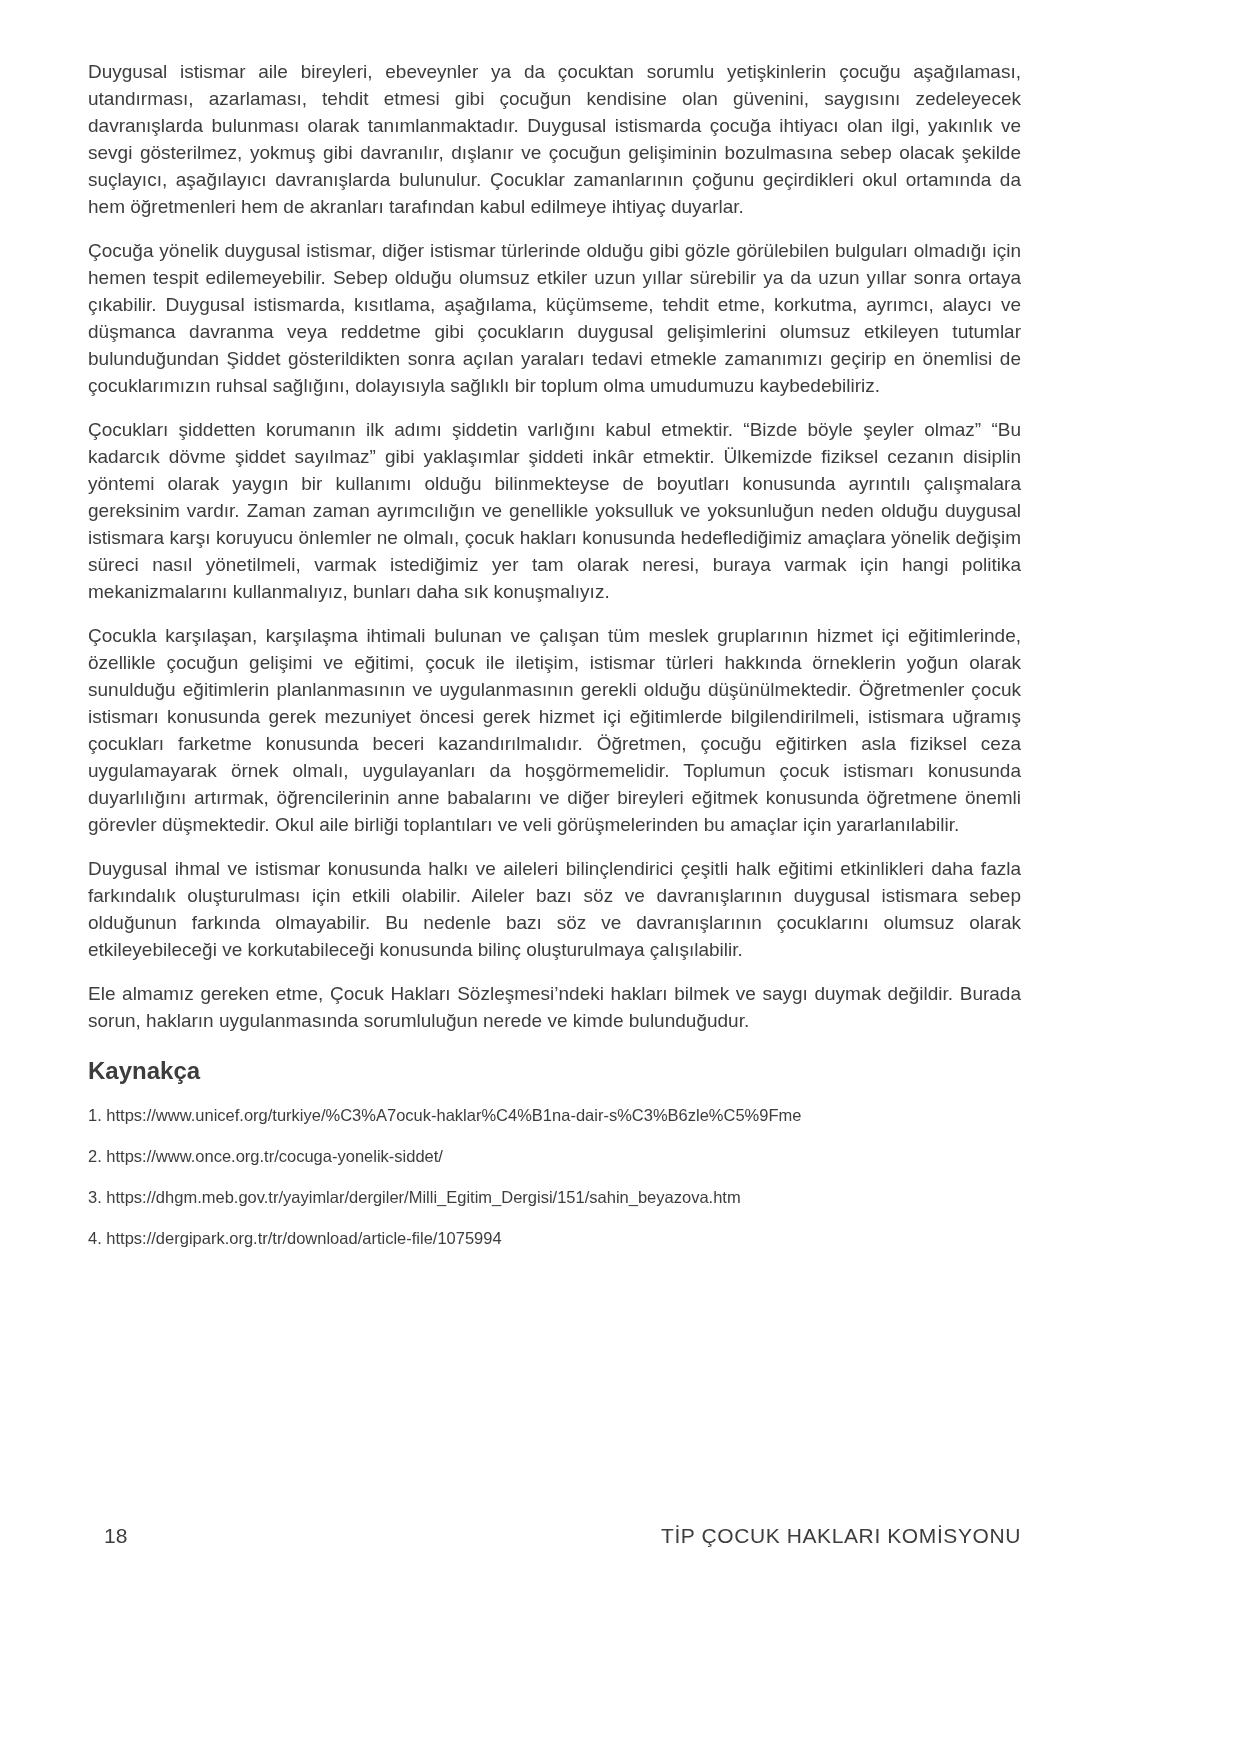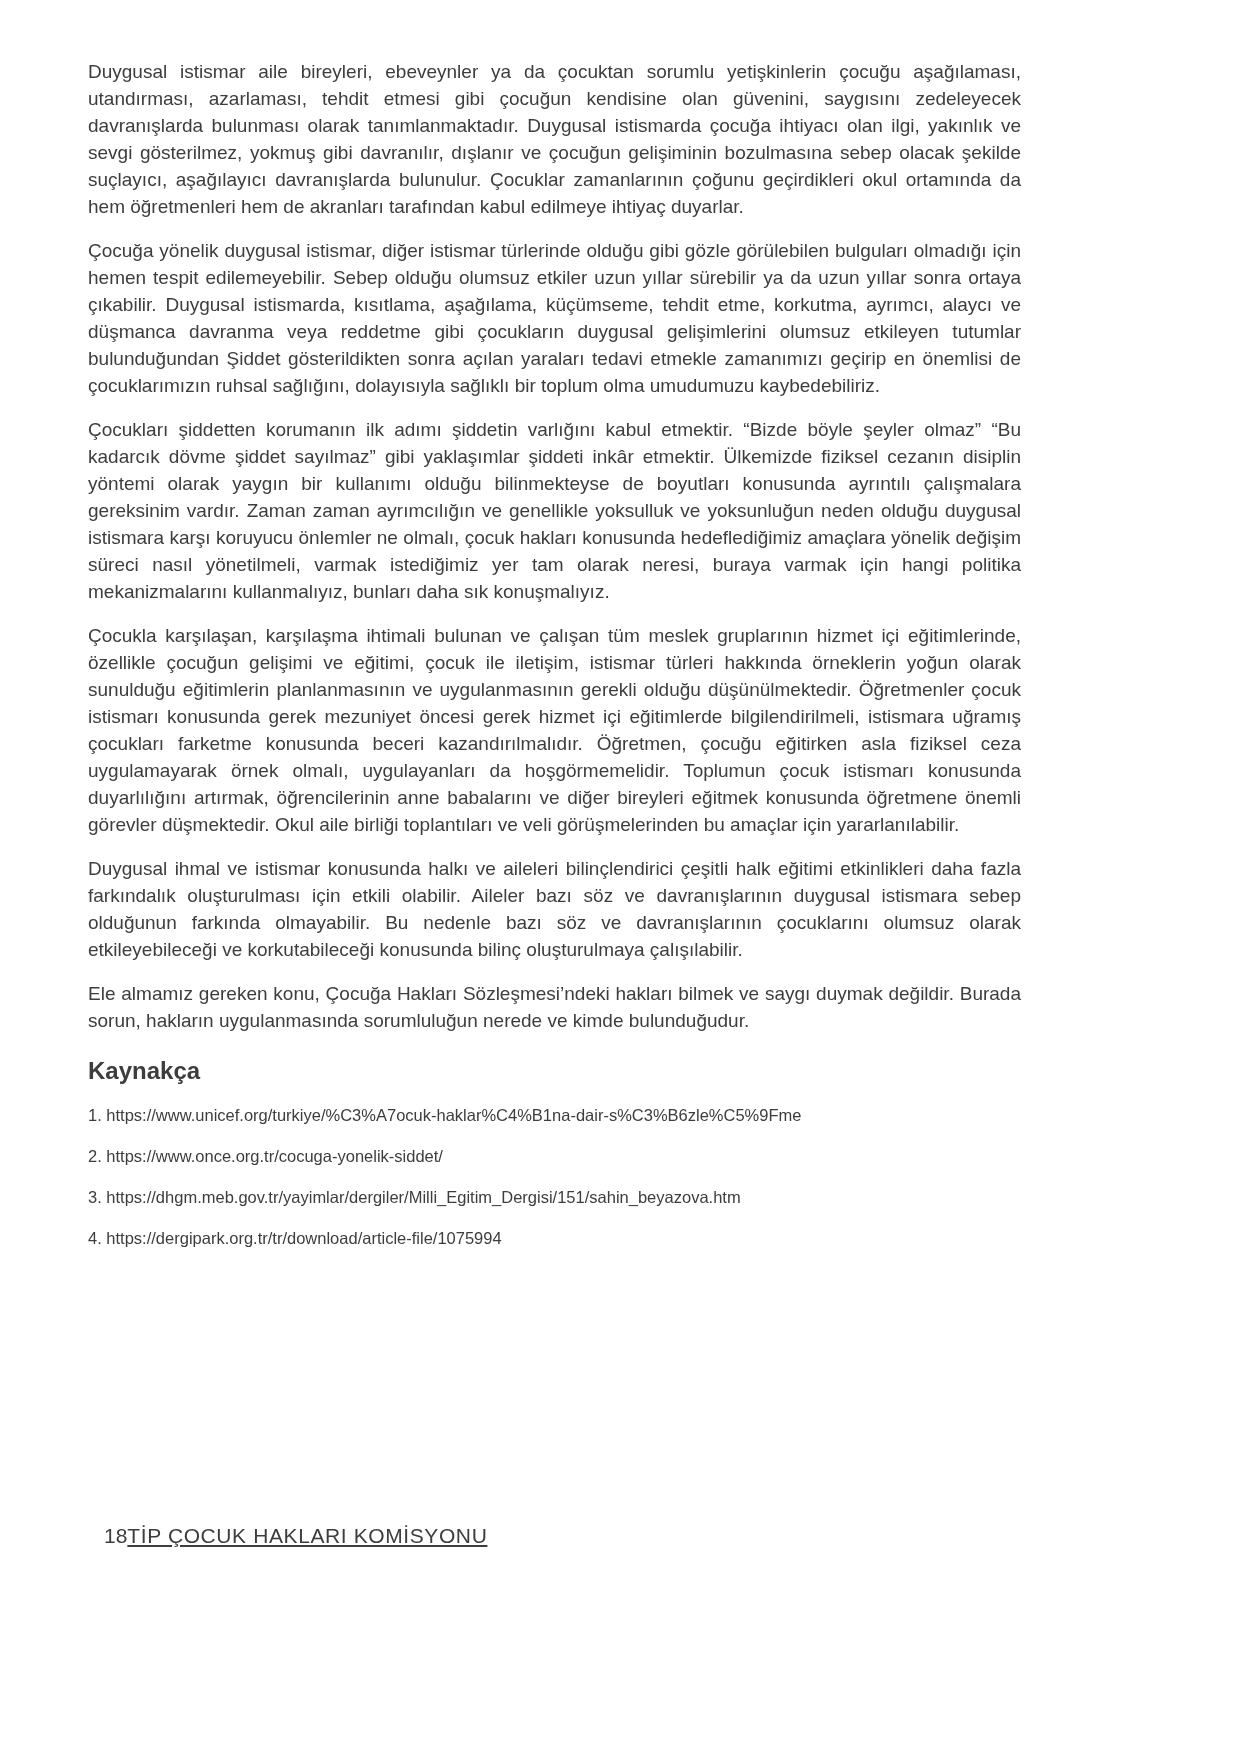--- a/index.html
+++ b/index.html
@@ -31,47 +31,46 @@
     }
     .reference-item {
       font-size: 16.5px;
       line-height: 20px;
       color: #3d3d3d;
       margin-bottom: 21px;
     }
     .footer {
       margin-top: auto;
       display: flex;
-      justify-content: flex-start;
+      justify-content: space-between;
       align-items: baseline;
     }
     .page-number {
       font-size: 21px;
       color: #3d3d3d;
       padding-left: 16px;
     }
     .footer-title {
       font-size: 21px;
       letter-spacing: 0.6px;
       color: #3d3d3d;
-      text-decoration: underline;
     }
   </style>
 </head>
 <body>
 
 <div class="page">
 
   <div class="body-text">
     <p>Duygusal istismar aile bireyleri, ebeveynler ya da çocuktan sorumlu yetişkinlerin çocuğu aşağılaması, utandırması, azarlaması, tehdit etmesi gibi çocuğun kendisine olan güvenini, saygısını zedeleyecek davranışlarda bulunması olarak tanımlanmaktadır. Duygusal istismarda çocuğa ihtiyacı olan ilgi, yakınlık ve sevgi gösterilmez, yokmuş gibi davranılır, dışlanır ve çocuğun gelişiminin bozulmasına sebep olacak şekilde suçlayıcı, aşağılayıcı davranışlarda bulunulur. Çocuklar zamanlarının çoğunu geçirdikleri okul ortamında da hem öğretmenleri hem de akranları tarafından kabul edilmeye ihtiyaç duyarlar.</p>
     <p>Çocuğa yönelik duygusal istismar, diğer istismar türlerinde olduğu gibi gözle görülebilen bulguları olmadığı için hemen tespit edilemeyebilir. Sebep olduğu olumsuz etkiler uzun yıllar sürebilir ya da uzun yıllar sonra ortaya çıkabilir. Duygusal istismarda, kısıtlama, aşağılama, küçümseme, tehdit etme, korkutma, ayrımcı, alaycı ve düşmanca davranma veya reddetme gibi çocukların duygusal gelişimlerini olumsuz etkileyen tutumlar bulunduğundan Şiddet gösterildikten sonra açılan yaraları tedavi etmekle zamanımızı geçirip en önemlisi de çocuklarımızın ruhsal sağlığını, dolayısıyla sağlıklı bir toplum olma umudumuzu kaybedebiliriz.</p>
     <p>Çocukları şiddetten korumanın ilk adımı şiddetin varlığını kabul etmektir. “Bizde böyle şeyler olmaz” “Bu kadarcık dövme şiddet sayılmaz” gibi yaklaşımlar şiddeti inkâr etmektir. Ülkemizde fiziksel cezanın disiplin yöntemi olarak yaygın bir kullanımı olduğu bilinmekteyse de boyutları konusunda ayrıntılı çalışmalara gereksinim vardır. Zaman zaman ayrımcılığın ve genellikle yoksulluk ve yoksunluğun neden olduğu duygusal istismara karşı koruyucu önlemler ne olmalı, çocuk hakları konusunda hedeflediğimiz amaçlara yönelik değişim süreci nasıl yönetilmeli, varmak istediğimiz yer tam olarak neresi, buraya varmak için hangi politika mekanizmalarını kullanmalıyız, bunları daha sık konuşmalıyız.</p>
     <p>Çocukla karşılaşan, karşılaşma ihtimali bulunan ve çalışan tüm meslek gruplarının hizmet içi eğitimlerinde, özellikle çocuğun gelişimi ve eğitimi, çocuk ile iletişim, istismar türleri hakkında örneklerin yoğun olarak sunulduğu eğitimlerin planlanmasının ve uygulanmasının gerekli olduğu düşünülmektedir. Öğretmenler çocuk istismarı konusunda gerek mezuniyet öncesi gerek hizmet içi eğitimlerde bilgilendirilmeli, istismara uğramış çocukları farketme konusunda beceri kazandırılmalıdır. Öğretmen, çocuğu eğitirken asla fiziksel ceza uygulamayarak örnek olmalı, uygulayanları da hoşgörmemelidir. Toplumun çocuk istismarı konusunda duyarlılığını artırmak, öğrencilerinin anne babalarını ve diğer bireyleri eğitmek konusunda öğretmene önemli görevler düşmektedir. Okul aile birliği toplantıları ve veli görüşmelerinden bu amaçlar için yararlanılabilir.</p>
     <p>Duygusal ihmal ve istismar konusunda halkı ve aileleri bilinçlendirici çeşitli halk eğitimi etkinlikleri daha fazla farkındalık oluşturulması için etkili olabilir. Aileler bazı söz ve davranışlarının duygusal istismara sebep olduğunun farkında olmayabilir. Bu nedenle bazı söz ve davranışlarının çocuklarını olumsuz olarak etkileyebileceği ve korkutabileceği konusunda bilinç oluşturulmaya çalışılabilir.</p>
-    <p>Ele almamız gereken konu, Çocuğa Hakları Sözleşmesi’ndeki hakları bilmek ve saygı duymak değildir. Burada sorun, hakların uygulanmasında sorumluluğun nerede ve kimde bulunduğudur.</p>
+    <p>Ele almamız gereken etme, Çocuk Hakları Sözleşmesi’ndeki hakları bilmek ve saygı duymak değildir. Burada sorun, hakların uygulanmasında sorumluluğun nerede ve kimde bulunduğudur.</p>
   </div>
 
   <h2 class="references-heading">Kaynakça</h2>
 
   <div class="references">
     <p class="reference-item">1. https://www.unicef.org/turkiye/%C3%A7ocuk-haklar%C4%B1na-dair-s%C3%B6zle%C5%9Fme</p>
     <p class="reference-item">2. https://www.once.org.tr/cocuga-yonelik-siddet/</p>
     <p class="reference-item">3. https://dhgm.meb.gov.tr/yayimlar/dergiler/Milli_Egitim_Dergisi/151/sahin_beyazova.htm</p>
     <p class="reference-item">4. https://dergipark.org.tr/tr/download/article-file/1075994</p>
   </div>

